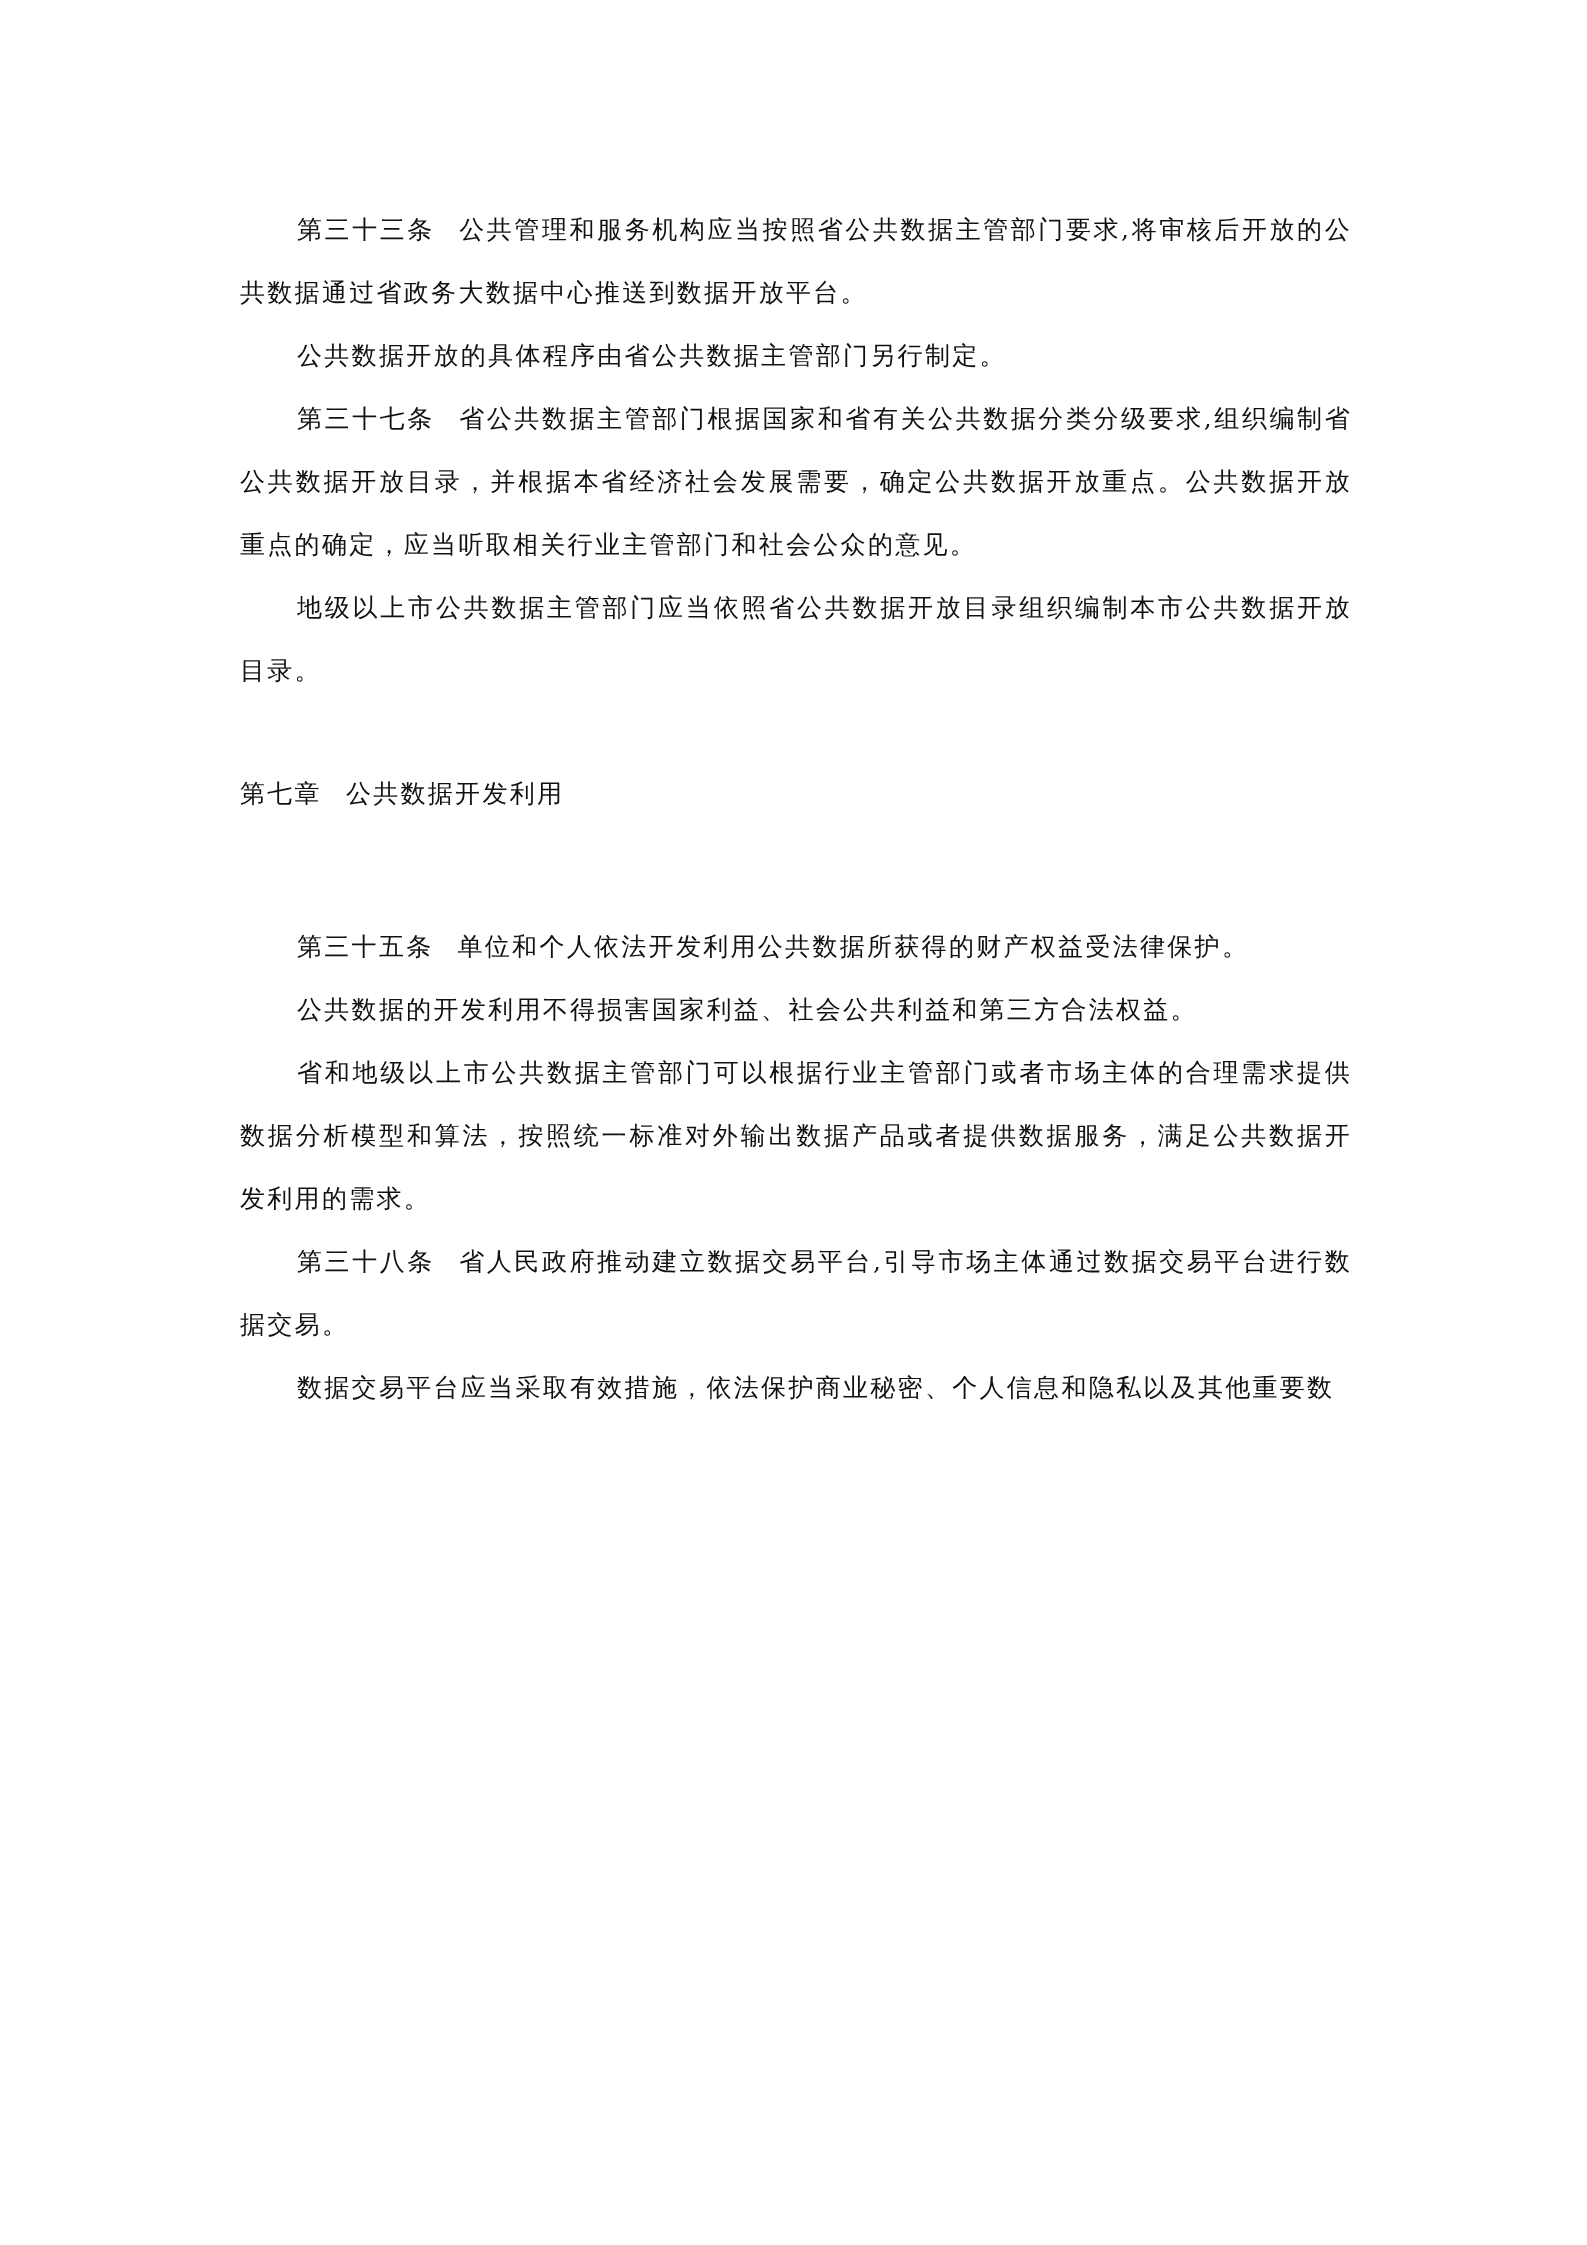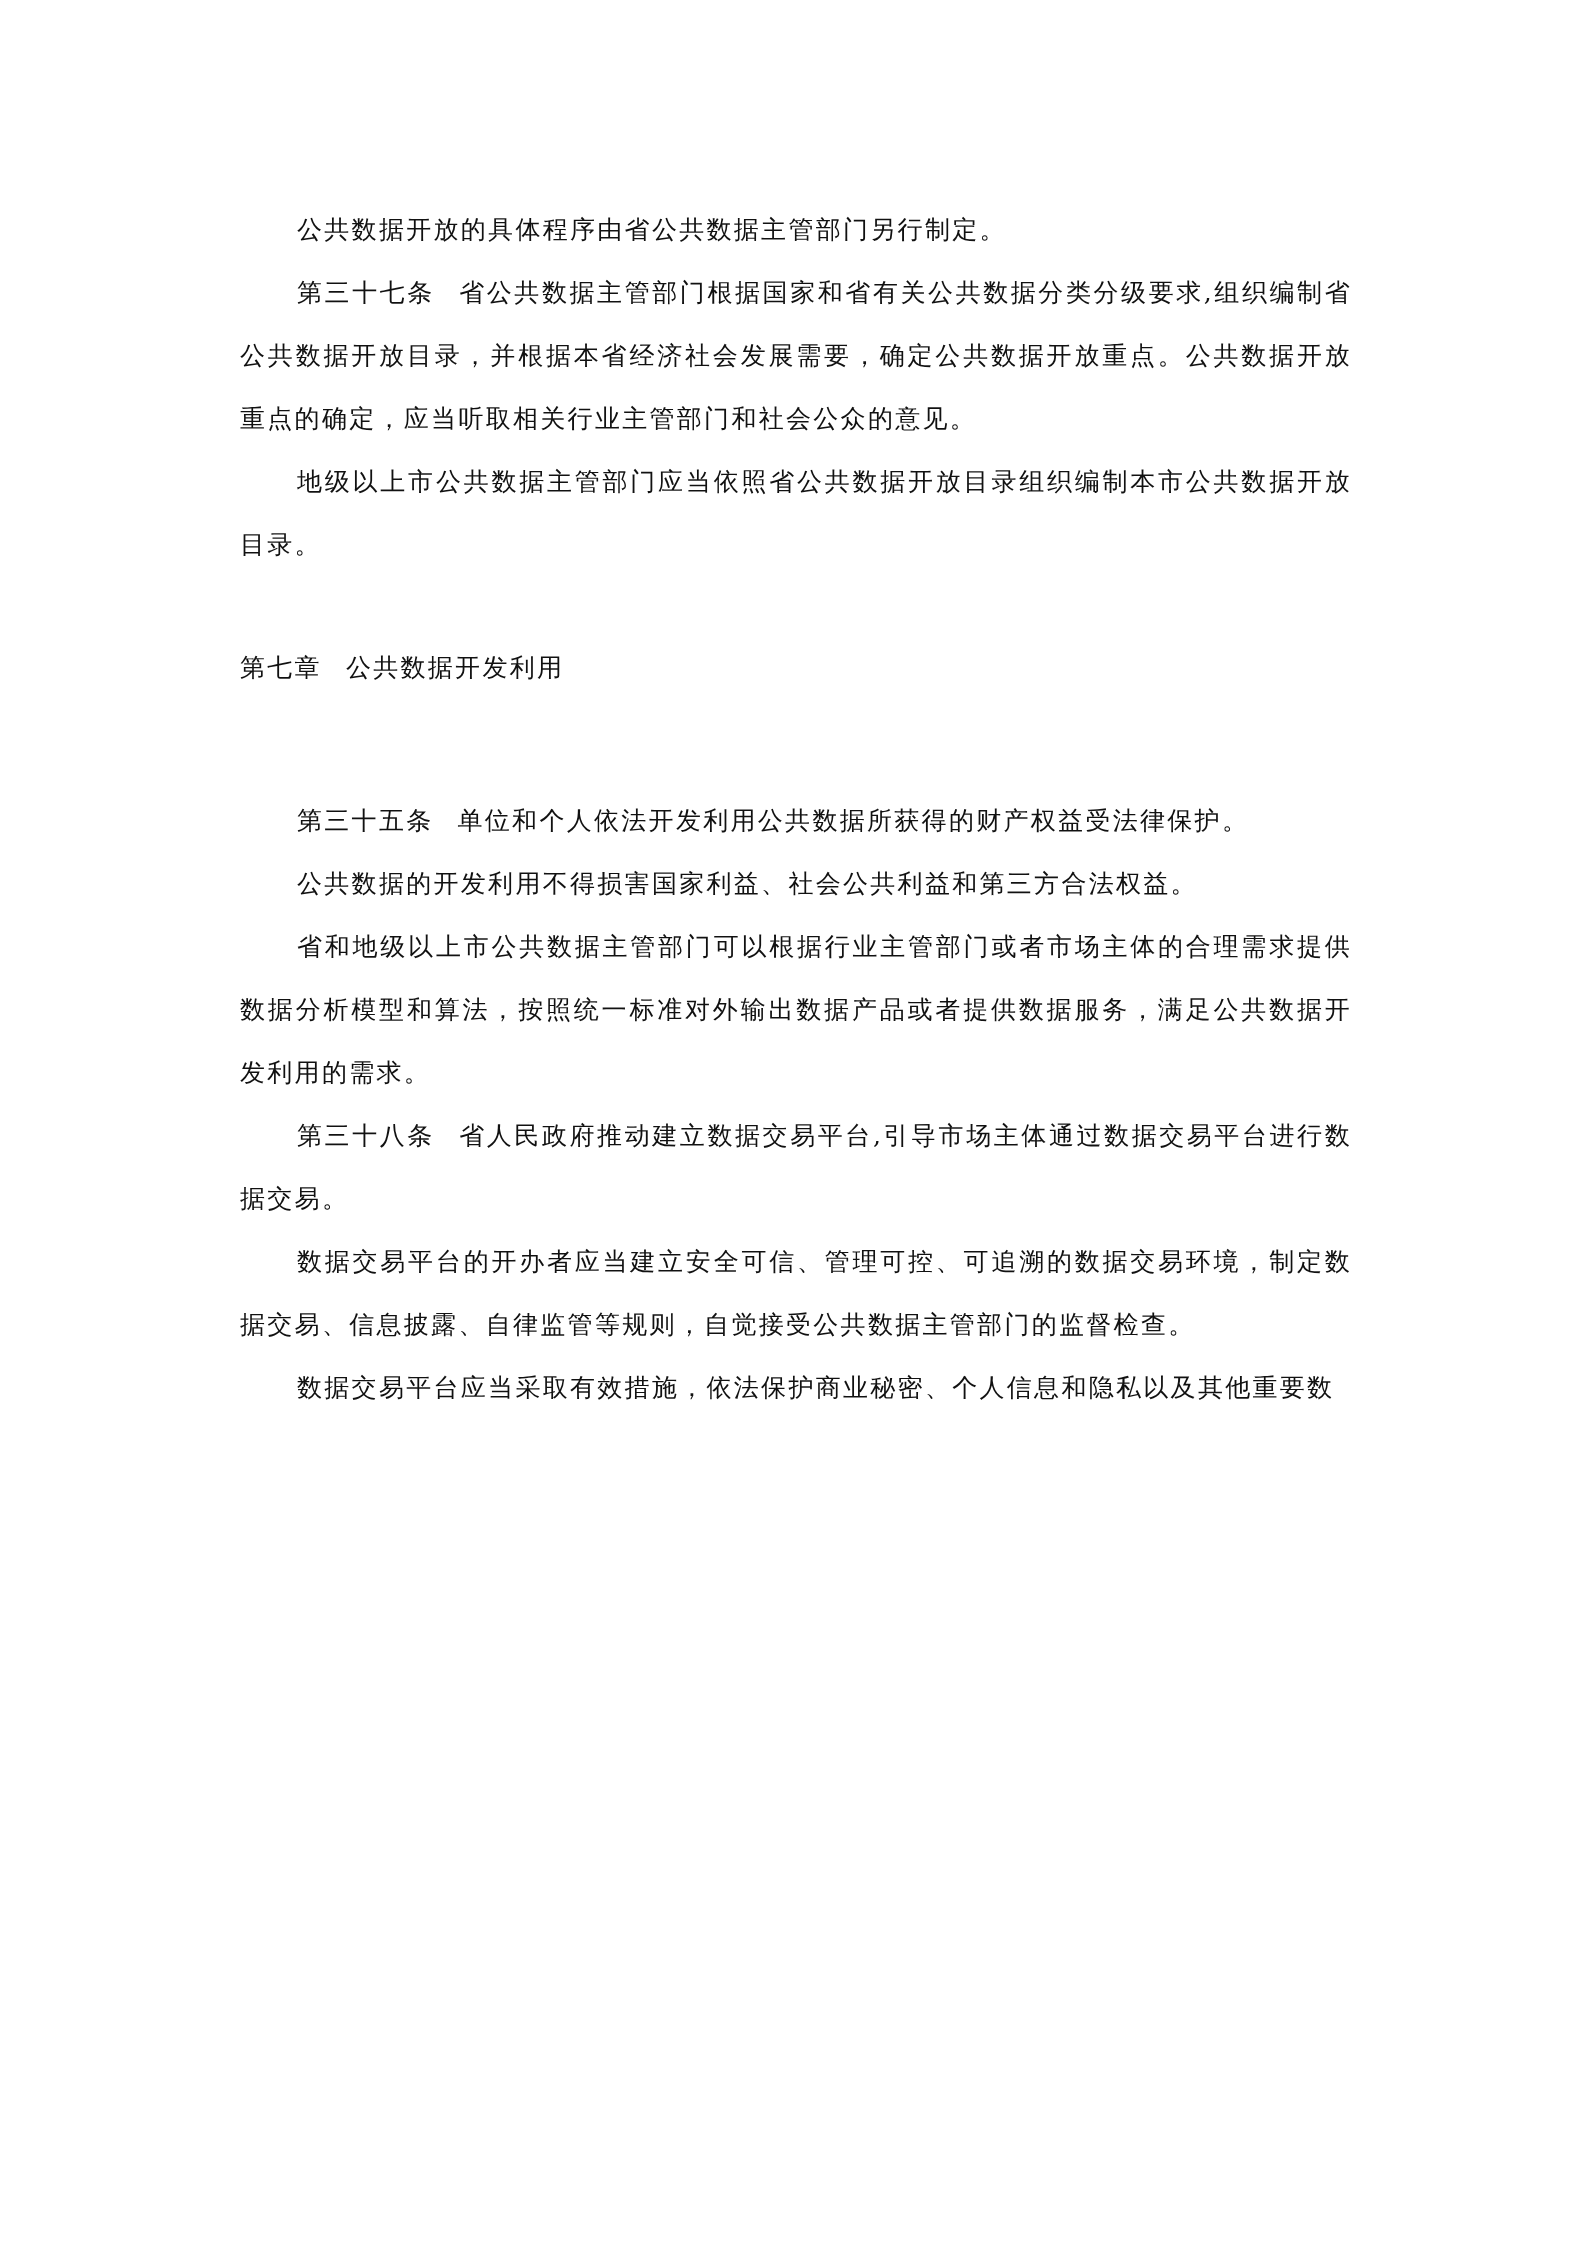--- a/index.html
+++ b/index.html
@@ -31,26 +31,26 @@
     margin: 60px 0 90px 0;
     letter-spacing: 2.3px;
   }
   .gap { display: inline-block; width: 24px; }
 </style>
 </head>
 <body>
 
 <div class="page">
 
+  <p class="para"><span>第三十三条</span><span class="gap"></span><span>公共管理和服务机构应当按照省公共数据主管部门要求,将审核后开放的公共数据通过省政务大数据中心推送到数据开放平台。</span></p>
   <p class="para"><span>公共数据开放的具体程序由省公共数据主管部门另行制定。</span></p>
   <p class="para"><span>第三十七条</span><span class="gap"></span><span>省公共数据主管部门根据国家和省有关公共数据分类分级要求,组织编制省公共数据开放目录，并根据本省经济社会发展需要，确定公共数据开放重点。公共数据开放重点的确定，应当听取相关行业主管部门和社会公众的意见。</span></p>
   <p class="para"><span>地级以上市公共数据主管部门应当依照省公共数据开放目录组织编制本市公共数据开放目录。</span></p>
 
   <div class="chapter"><span>第七章</span><span class="gap"></span><span>公共数据开发利用</span></div>
 
   <p class="para"><span>第三十五条</span><span class="gap"></span><span>单位和个人依法开发利用公共数据所获得的财产权益受法律保护。</span></p>
   <p class="para"><span>公共数据的开发利用不得损害国家利益、社会公共利益和第三方合法权益。</span></p>
   <p class="para"><span>省和地级以上市公共数据主管部门可以根据行业主管部门或者市场主体的合理需求提供数据分析模型和算法，按照统一标准对外输出数据产品或者提供数据服务，满足公共数据开发利用的需求。</span></p>
   <p class="para"><span>第三十八条</span><span class="gap"></span><span>省人民政府推动建立数据交易平台,引导市场主体通过数据交易平台进行数据交易。</span></p>
-  <p class="para"><span>数据交易平台的开办者应当建立安全可信、管理可控、可追溯的数据交易环境，制定数据交易、信息披露、自律监管等规则，自觉接受公共数据主管部门的监督检查。</span></p>
   <p class="para"><span>数据交易平台应当采取有效措施，依法保护商业秘密、个人信息和隐私以及其他重要数</span></p>
 
 </div>
 
 </body></html>

